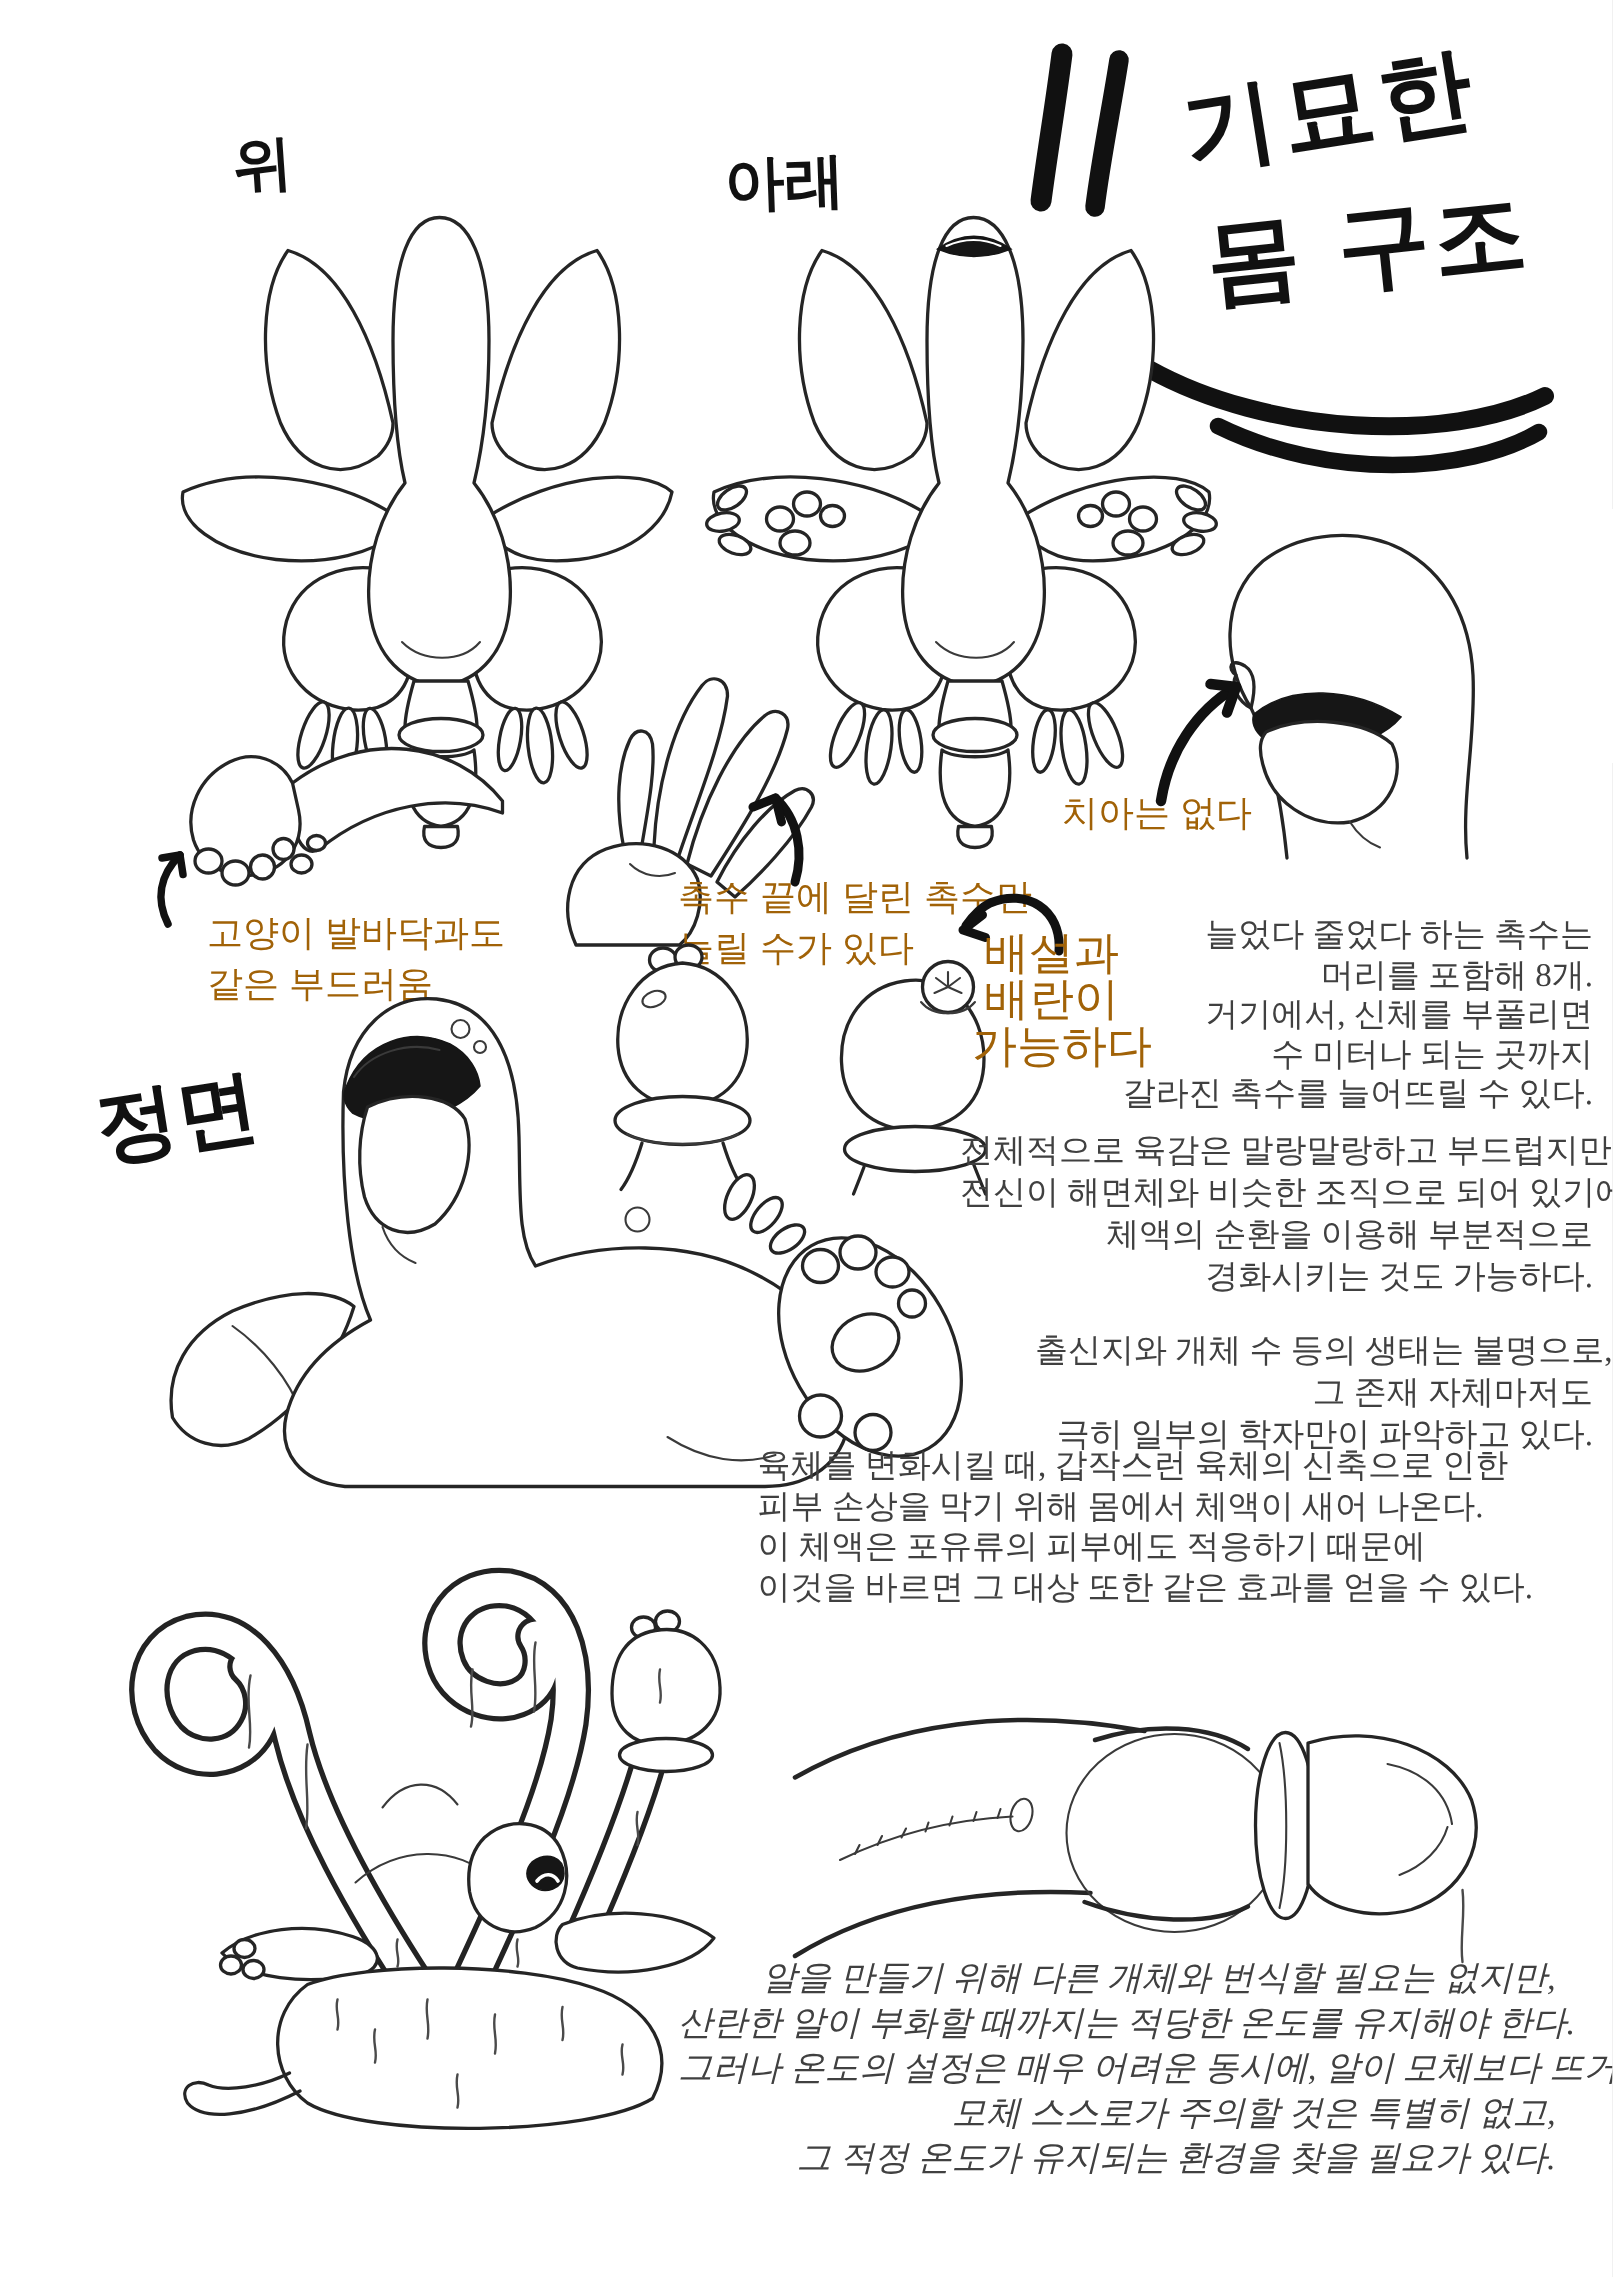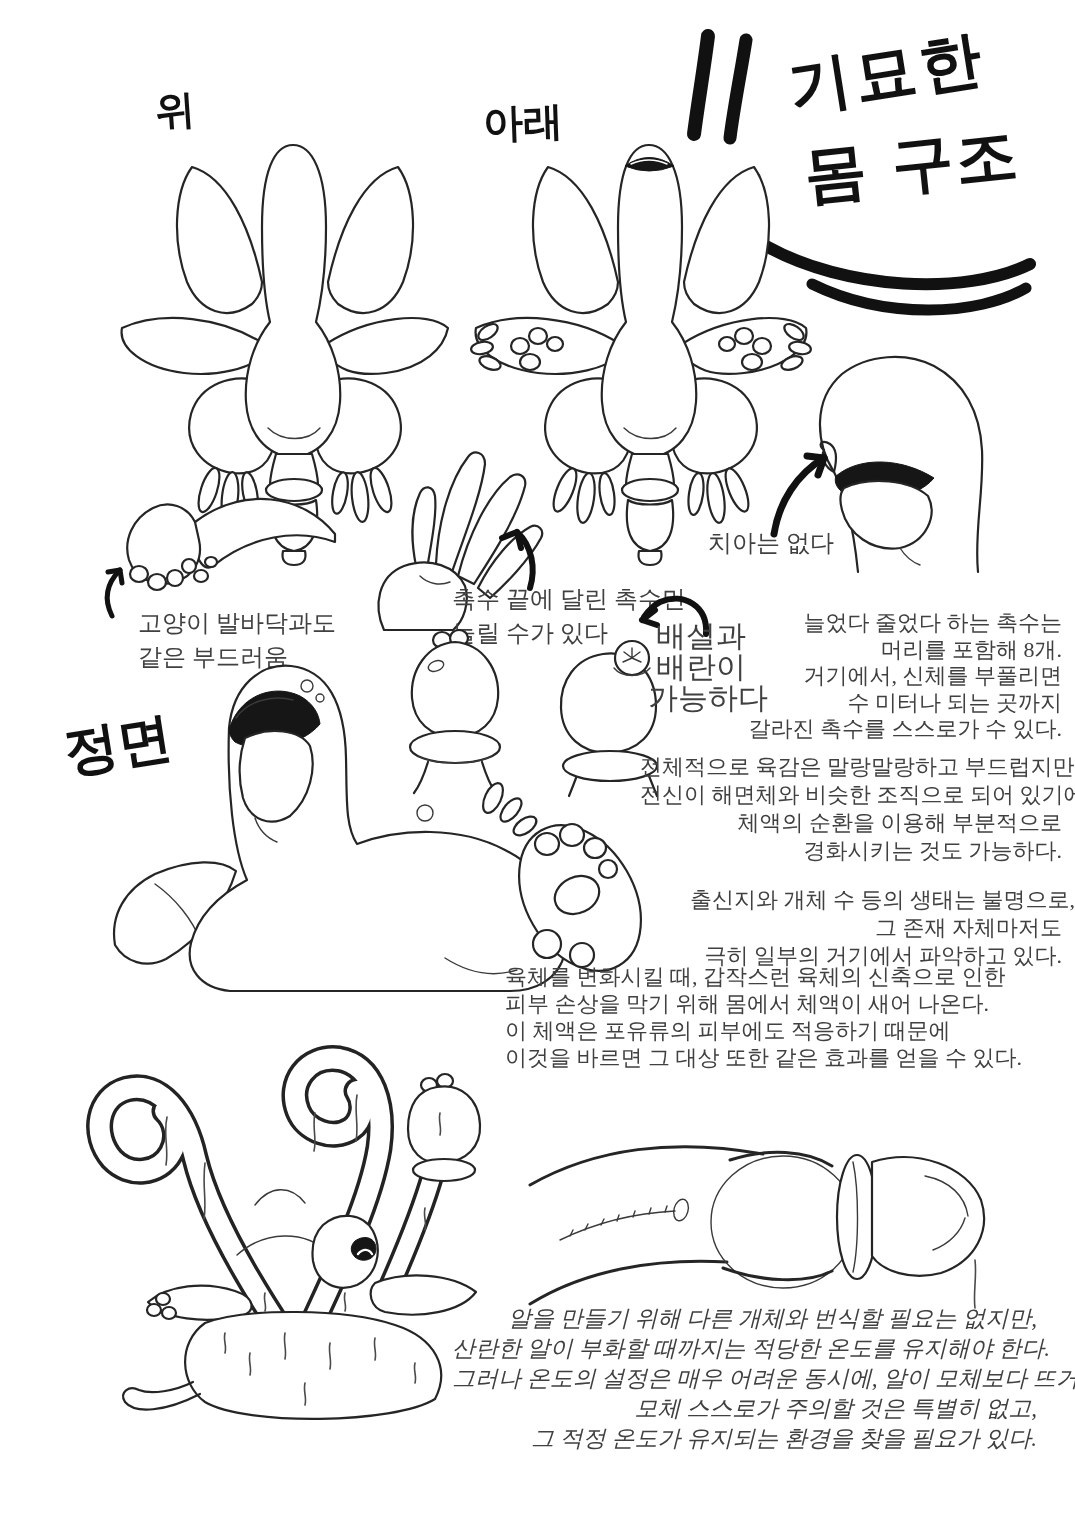--- a/index.html
+++ b/index.html
@@ -15,22 +15,22 @@
   
   .hand{
     font-family:"DejaVu Sans", sans-serif;
     font-weight:900;
     color:#111;
     white-space:nowrap;
     line-height:1;
   }
   
   .ann{
-    font-family:Liberation Serif, serif;
-    color:#404040;
+    font-family:Liberation Sans, sans-serif;
+    color:#a16207;
     white-space:nowrap;
     line-height:34px;
     font-size:24px;
   }
   .para{
     font-family:"Liberation Serif", serif;
     color:#404040;
     white-space:nowrap;
   }
   .para div{white-space:nowrap;}
@@ -256,34 +256,34 @@
       <circle class="wh" cx="452" cy="286" r="14"></circle>
       <circle class="wh" cx="487" cy="297" r="12"></circle>
     </svg>
   </div>
 
   <div class="abs para right" style="left:700px;top:610px;width:362px;font-size:22px;line-height:26.5px;">
     <div>늘었다 줄었다 하는 촉수는</div>
     <div>머리를 포함해 8개.</div>
     <div>거기에서, 신체를 부풀리면</div>
     <div>수 미터나 되는 곳까지</div>
-    <div>갈라진 촉수를 스스로가 수 있다.</div>
+    <div>갈라진 촉수를 늘어뜨릴 수 있다.</div>
   </div>
 
   <div class="abs para right" style="left:640px;top:753px;width:422px;font-size:22px;line-height:28px;">
     <div>전체적으로 육감은 말랑말랑하고 부드럽지만,</div>
     <div>전신이 해면체와 비슷한 조직으로 되어 있기에</div>
     <div>체액의 순환을 이용해 부분적으로</div>
     <div>경화시키는 것도 가능하다.</div>
   </div>
 
   <div class="abs para right" style="left:690px;top:886px;width:372px;font-size:22px;line-height:28px;">
     <div>출신지와 개체 수 등의 생태는 불명으로,</div>
     <div>그 존재 자체마저도</div>
-    <div>극히 일부의 거기에서 파악하고 있다.</div>
+    <div>극히 일부의 학자만이 파악하고 있다.</div>
   </div>
 
   <div class="abs para left" style="left:505px;top:963px;width:500px;font-size:22px;line-height:27px;">
     <div>육체를 변화시킬 때, 갑작스런 육체의 신축으로 인한</div>
     <div>피부 손상을 막기 위해 몸에서 체액이 새어 나온다.</div>
     <div>이 체액은 포유류의 피부에도 적응하기 때문에</div>
     <div>이것을 바르면 그 대상 또한 같은 효과를 얻을 수 있다.</div>
   </div>
 
   <div class="abs" style="left:55px;top:993px;">

